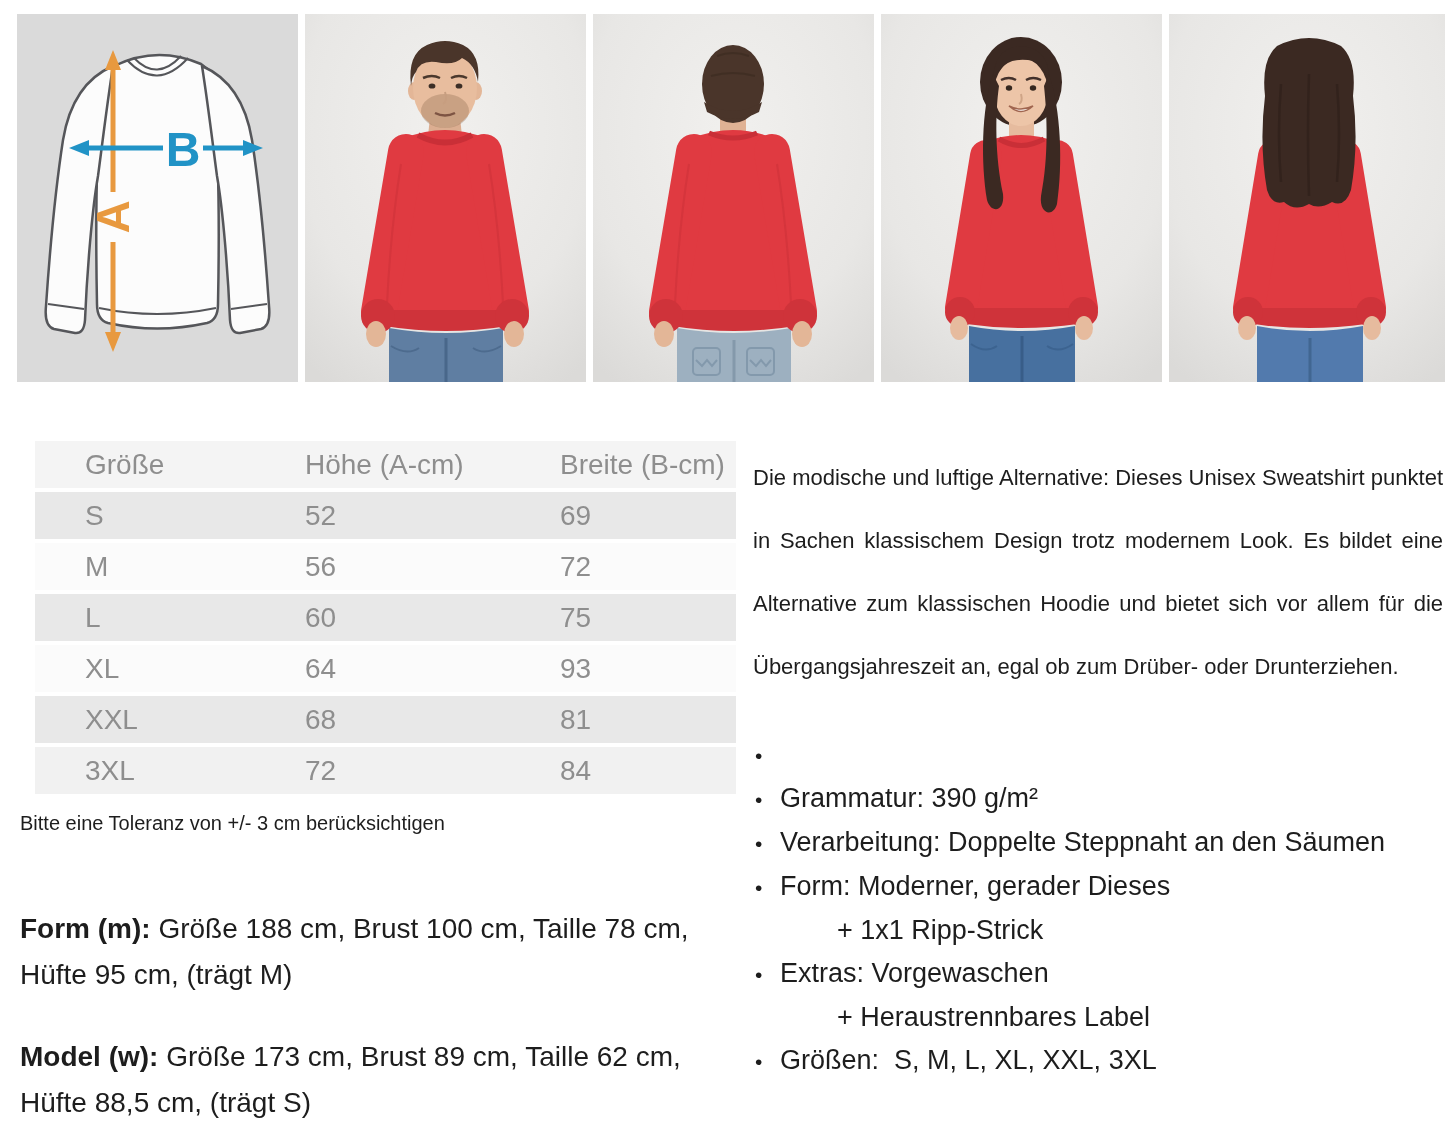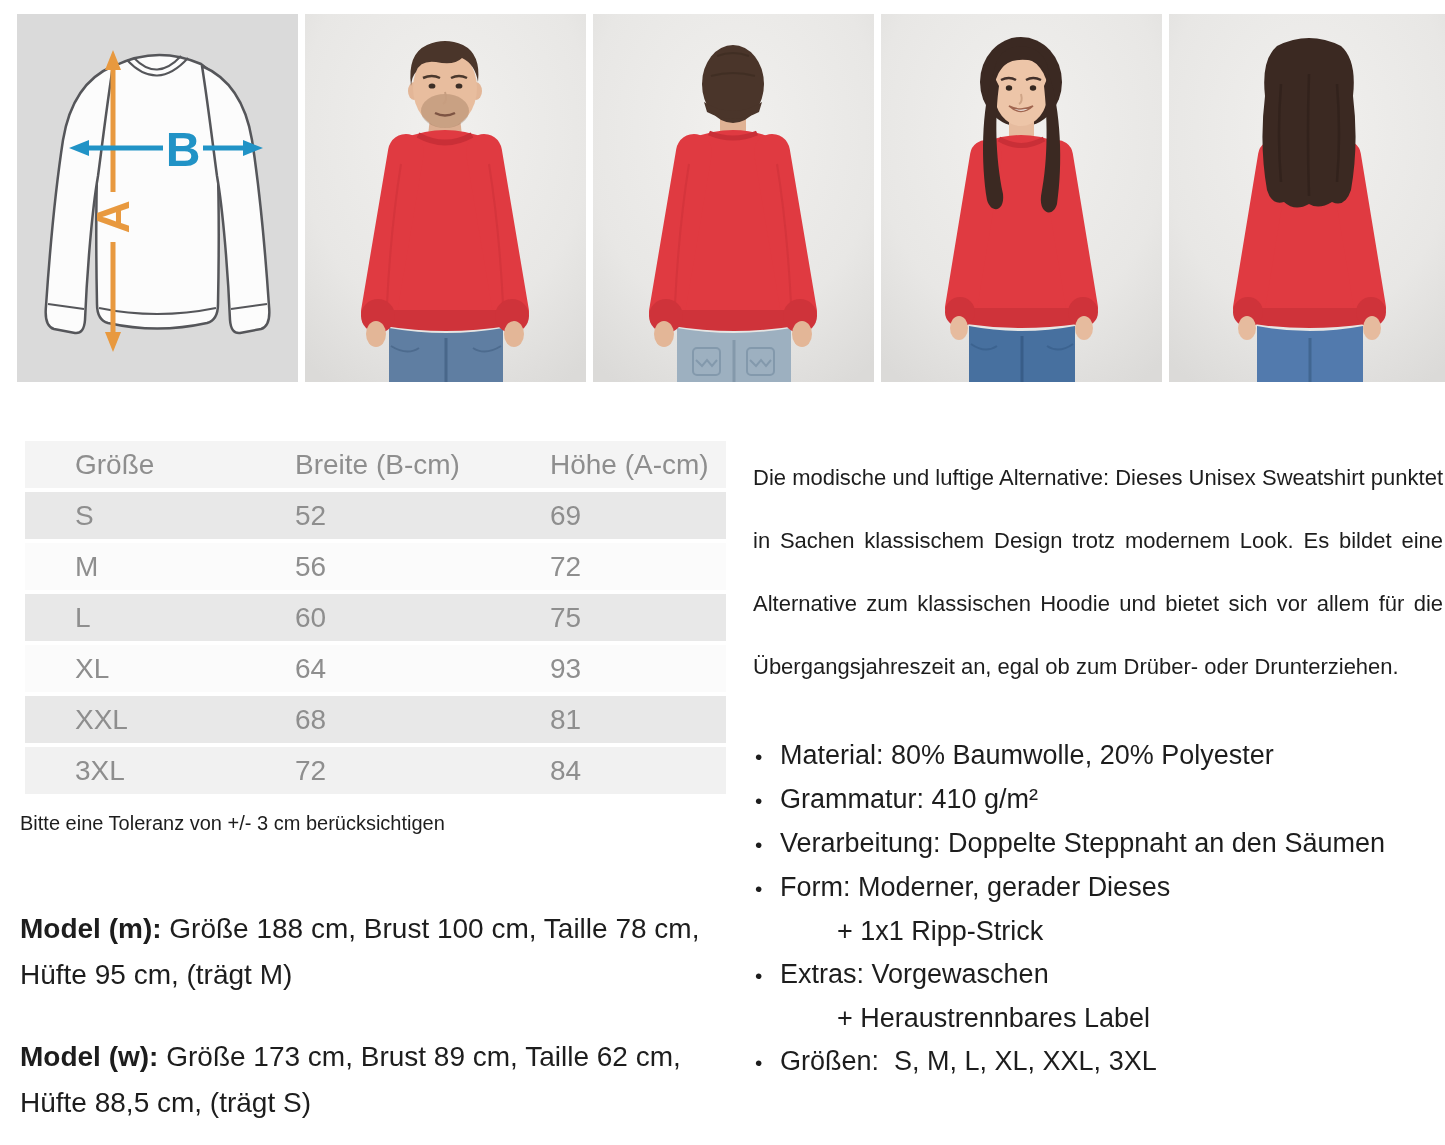--- a/index.html
+++ b/index.html
@@ -6,21 +6,21 @@
   body{
     width:1445px;height:1145px;position:relative;overflow:hidden;
     background:#ffffff;color:#1d1d1d;
     font-family:"Liberation Sans",sans-serif;
   }
   
   .gallery{position:absolute;left:17px;top:14px;display:flex;gap:7px}
   .panel{width:281px;height:368px;overflow:hidden}
   .panel svg{display:block}
   
-  .size-table{position:absolute;left:25px;top:441px;width:701px}
+  .size-table{position:absolute;left:35px;top:441px;width:701px}
   .trow{
     display:grid;grid-template-columns:235px 255px 1fr;align-items:center;
     height:47px;margin-bottom:4px;font-size:28px;color:#8e8e8e;
   }
   .trow span:nth-child(1){padding-left:50px}
   .trow span:nth-child(2){padding-left:35px}
   .trow span:nth-child(3){padding-left:35px}
   .shade-a{background:#f4f4f4}
   .shade-b{background:#e8e8e8}
   .shade-c{background:#fbfbfb}
@@ -235,22 +235,22 @@
 
       <path d="M 108,32 Q 140,16 172,32 Q 188,46 184,82 Q 190,130 182,176 Q 176,194 163,188 Q 150,196 140,190 Q 126,198 115,188 Q 103,192 98,176 Q 90,130 96,82 Q 92,46 108,32 Z" fill="#3b2922"></path>
       <path d="M 112,70 Q 108,120 112,168 M 140,60 Q 138,120 140,182 M 168,70 Q 172,120 168,168" stroke="#2c1e18" stroke-width="2.5" fill="none" opacity="0.55"></path>
     </svg>
   </div>
 </div>
 
 <div class="size-table">
   <div class="trow shade-a">
     <span>Größe</span>
+    <span>Höhe (A-cm)</span>
     <span>Breite (B-cm)</span>
-    <span>Höhe (A-cm)</span>
   </div>
   <div class="trow shade-b">
     <span>S</span>
     <span>52</span>
     <span>69</span>
   </div>
   <div class="trow shade-c">
     <span>M</span>
     <span>56</span>
     <span>72</span>
@@ -272,34 +272,33 @@
   </div>
   <div class="trow shade-d">
     <span>3XL</span>
     <span>72</span>
     <span>84</span>
   </div>
 </div>
 
 <div class="tolerance">Bitte eine Toleranz von +/- 3 cm berücksichtigen</div>
 
-<div class="model model-m"><b>Model (m):</b><span> Größe 188 cm, Brust 100 cm, Taille 78 cm, Hüfte 95 cm, (trägt M)</span></div>
+<div class="model model-m"><b>Form (m):</b><span> Größe 188 cm, Brust 100 cm, Taille 78 cm, Hüfte 95 cm, (trägt M)</span></div>
 
 <div class="model model-w"><b>Model (w):</b><span> Größe 173 cm, Brust 89 cm, Taille 62 cm, Hüfte 88,5 cm, (trägt S)</span></div>
 
 <div class="right">
   <div class="desc">Die modische und luftige Alternative: Dieses Unisex Sweatshirt punktet in Sachen klassischem Design trotz modernem Look. Es bildet eine Alternative zum klassischen Hoodie und bietet sich vor allem für die Übergangsjahreszeit an, egal ob zum Drüber- oder Drunterziehen.</div>
   <div class="features">
     <div class="feat">
       <span class="dot">•</span>
-      <span>Material: 80% Baumwolle, 20% Polyester</span>
-    </div>
-    <div class="feat">
-      <span class="dot">•</span>
-      <span>Grammatur: 410 g/m²</span>
+    </div>
+    <div class="feat">
+      <span class="dot">•</span>
+      <span>Grammatur: 390 g/m²</span>
     </div>
     <div class="feat">
       <span class="dot">•</span>
       <span>Verarbeitung: Doppelte Steppnaht an den Säumen</span>
     </div>
     <div class="feat">
       <span class="dot">•</span>
       <span>Form: Moderner, gerader Dieses</span>
     </div>
     <div class="feat indent">

